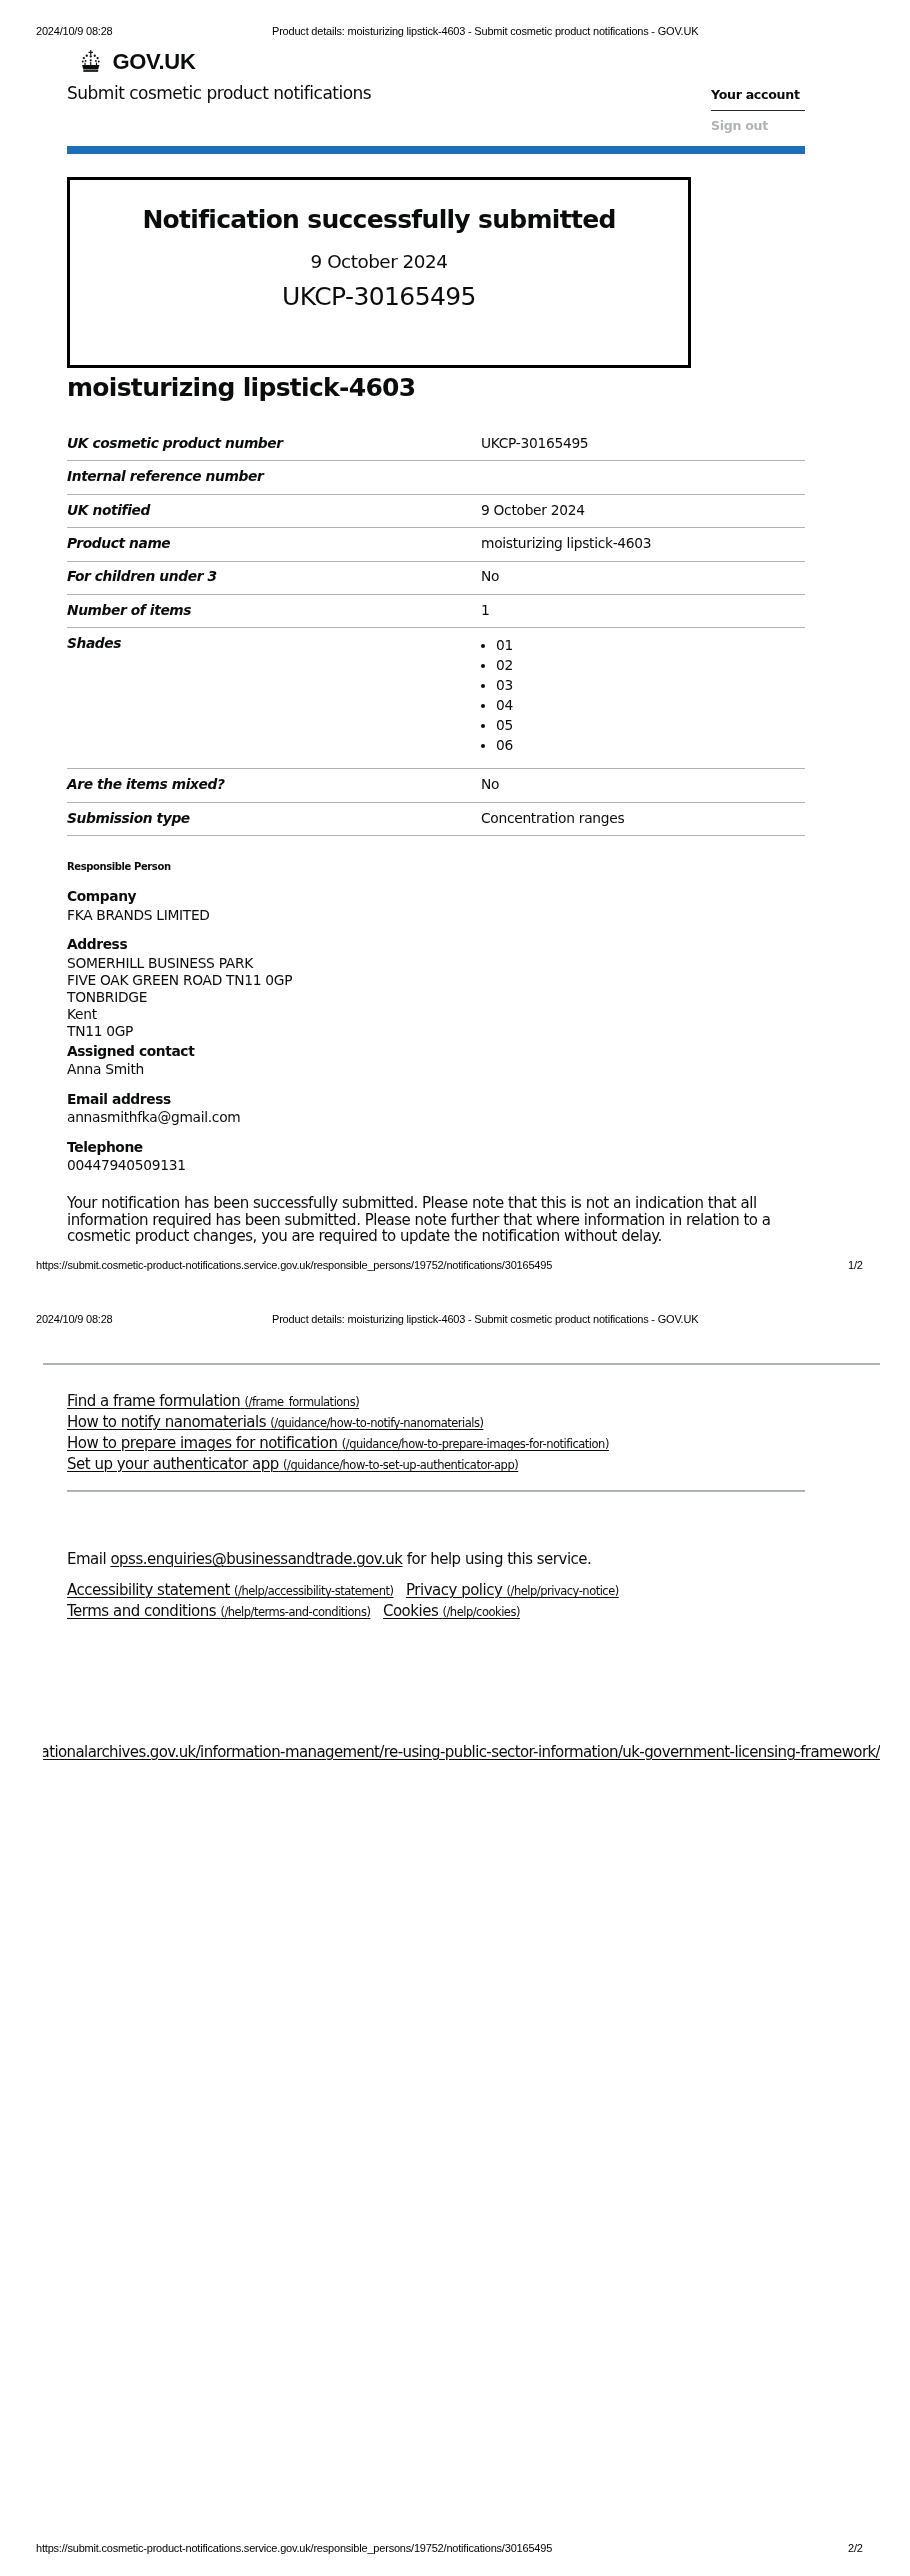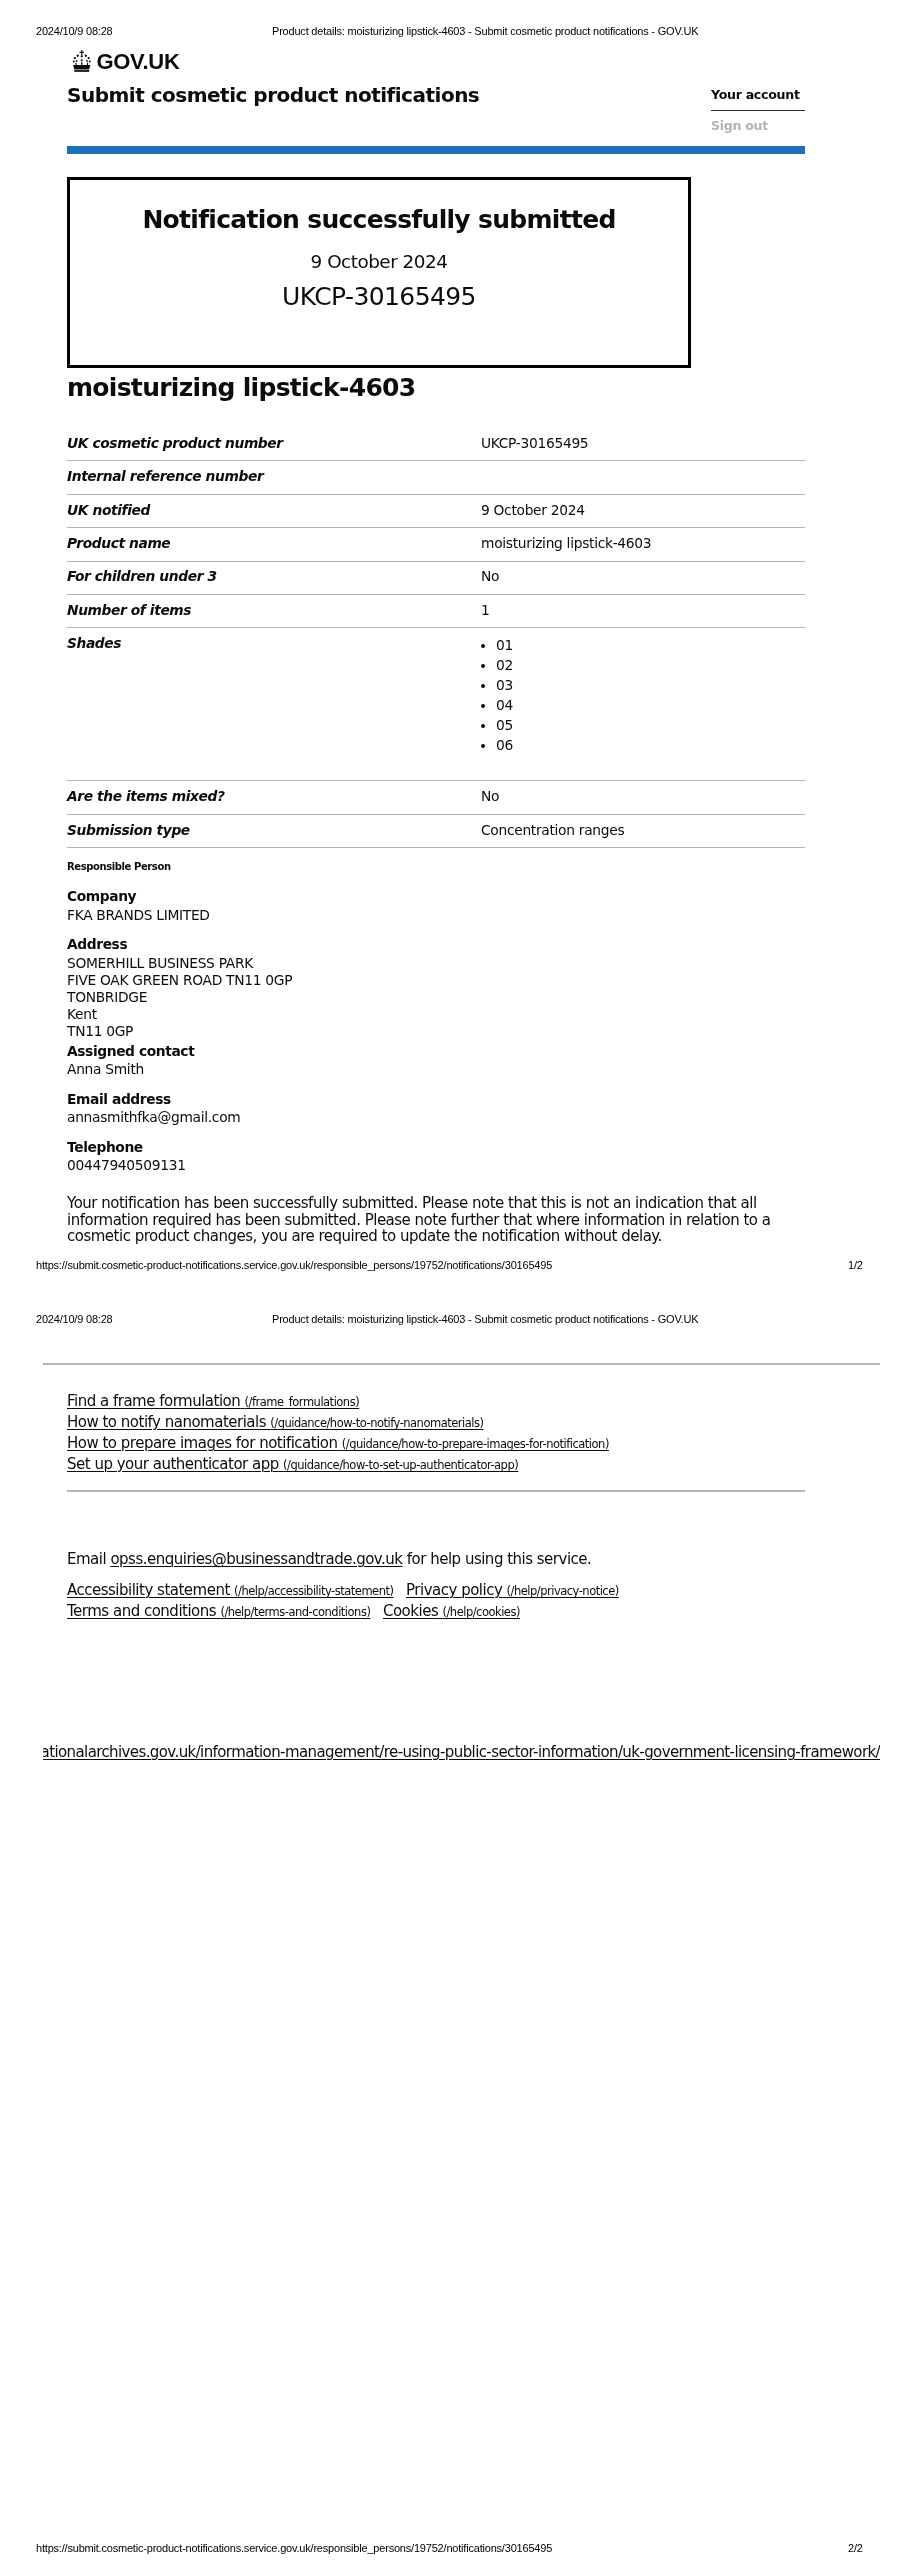--- a/index.html
+++ b/index.html
@@ -5,42 +5,42 @@
   html, body { margin: 0; padding: 0; background: #ffffff; }
   body {
     width: 910px; height: 2576px; position: relative; overflow: hidden;
     font-family: "DejaVu Sans", sans-serif; color: #0b0c0c;
   }
   .print-meta {
     position: absolute; font-family: "Liberation Sans", sans-serif;
     font-size: 11px; color: #000; white-space: nowrap; letter-spacing: -0.2px;
   }
   .abs { position: absolute; }
-  .logo { left: 72px; top: 49px; display: flex; align-items: center; gap: 5px; text-align: center; }
+  .logo { left: 81px; top: 49px; display: flex; align-items: center; gap: 12px; text-align: center; }
   .logo-text { font-family: "Liberation Sans", sans-serif; font-weight: 700; font-size: 22px; letter-spacing: -0.3px; }
-  .service-name { left: 67px; top: 83px; font-weight: 700; font-size: 20px; letter-spacing: -0.5px; }
+  .service-name { left: 67px; top: 83px; font-weight: 400; font-size: 17px; letter-spacing: -0.5px; }
   .account { left: 711px; top: 87px; width: 94px; }
   .account-link { font-weight: 700; font-size: 12.6px; letter-spacing: -0.3px; display: block; padding-bottom: 8px; border-bottom: 1.7px solid #2b2b2b; color: #0b0c0c; }
   .signout { display: block; margin-top: 6.9px; font-weight: 700; font-size: 12.6px; color: #b1b4b6; letter-spacing: -0.3px; }
   .blue-bar { left: 67px; top: 146px; width: 738px; height: 8px; background: #1d70b8; }
   .panel {
     left: 67px; top: 177px; width: 624px; height: 191px; box-sizing: border-box;
     border: 3.4px solid #000; text-align: center;
   }
   .panel-title { margin-top: 25px; font-weight: 700; font-size: 25px; letter-spacing: -0.7px; }
   .panel-date { margin-top: 17px; font-size: 18.4px; letter-spacing: -0.5px; }
   .panel-ref { margin-top: 10.3px; font-size: 25px; letter-spacing: -0.6px; }
   .product-heading { left: 67px; top: 373px; font-weight: 700; font-size: 25px; letter-spacing: -0.7px; }
   .summary { left: 67px; top: 428px; width: 738px; }
   .row { display: flex; border-bottom: 1.1px solid #b1b4b6; padding: 6.9px 0 7.5px 0; min-height: 18px; }
   .row .k { width: 414px; font-weight: 700; font-size: 13.8px; letter-spacing: -0.4px; font-style: italic; }
   .row .v { flex: 1; font-size: 13.8px; letter-spacing: -0.3px; }
   .row .v ul { margin: 0; padding-left: 15px; }
   .row .v li { line-height: 20px; }
-  .row.shades { padding-bottom: 25px; }
+  .row.shades { padding-bottom: 13px; }
   .rp { left: 67px; top: 861px; width: 738px; font-size: 13.8px; letter-spacing: -0.3px; }
   .rp h3 { margin: 0 0 15px 0; font-size: 10px; font-weight: 700; letter-spacing: -0.4px; }
   .rp .lbl { font-weight: 700; letter-spacing: -0.4px; line-height: 19.5px; }
   .rp .val { line-height: 17px; }
   .rp .grp { margin-bottom: 11.5px; }
   .rp .grp.tight { margin-bottom: 2.3px; }
   .notice { left: 67px; top: 1195px; width: 717px; font-size: 15px; line-height: 16.6px; letter-spacing: -0.5px; }
   .rule { position: absolute; height: 1.7px; background: #b1b4b6; }
   a { color: #0b0c0c; text-decoration: underline; text-decoration-thickness: 1.1px; text-underline-offset: 2.3px; }
   .link-small { font-size: 11.5px; letter-spacing: -0.5px; }

